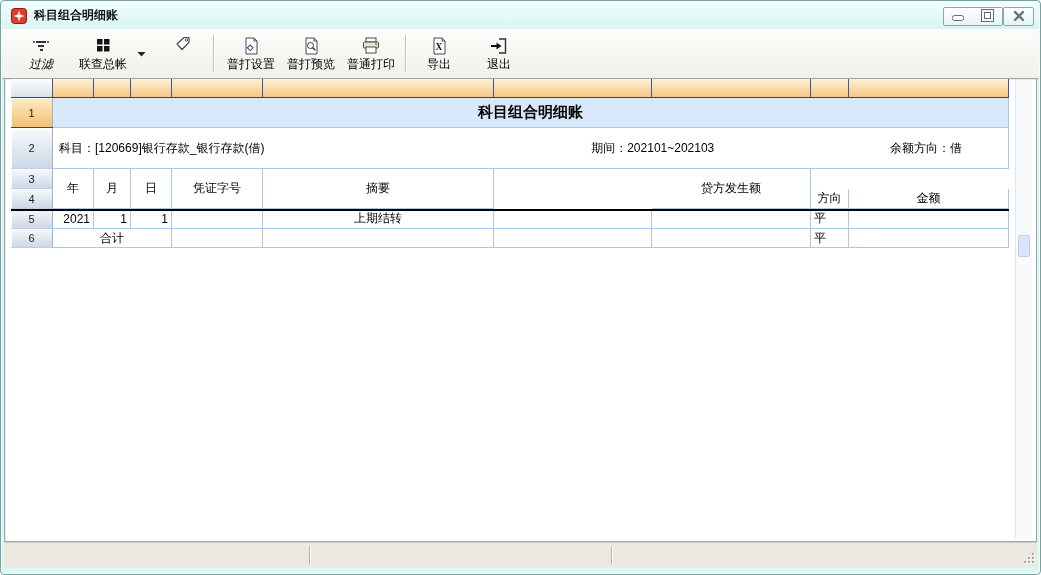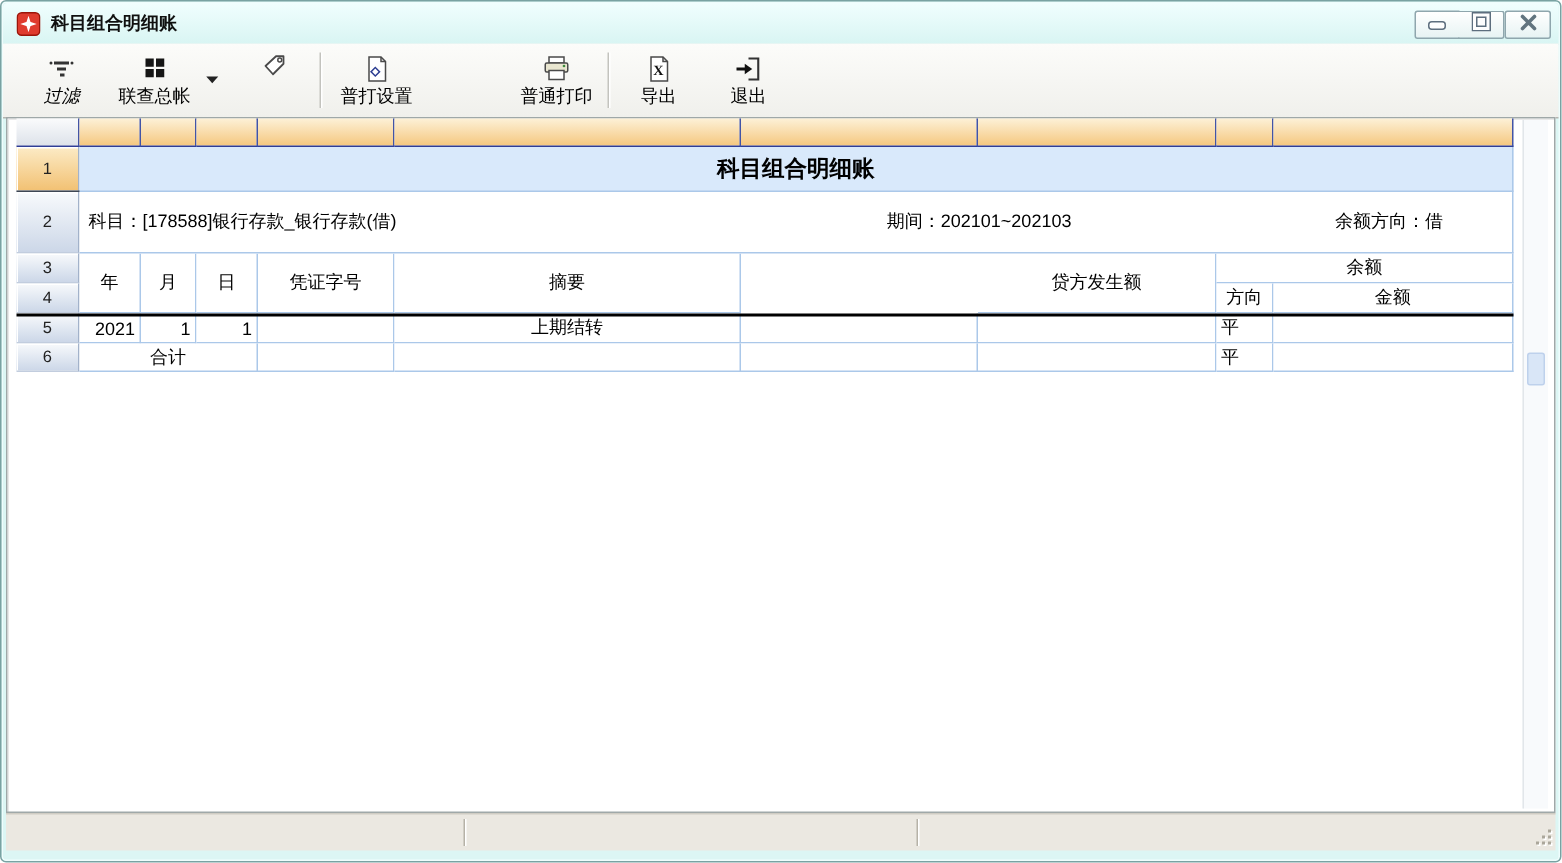--- a/index.html
+++ b/index.html
@@ -165,20 +165,31 @@
       <span class="tb-icon">
         <svg width="22" height="20" viewBox="0 0 22 20">
           <path d="M6 2 h8 l3 3 v13 h-11 z" fill="#fff" stroke="#4a4a4a"></path>
           <path d="M14 2 v3 h3" fill="none" stroke="#4a4a4a"></path>
           <rect x="8.2" y="9.8" width="4" height="4" transform="rotate(45 10.2 11.8)" fill="none" stroke="#2c3d92"></rect>
         </svg>
       </span>
       <span class="tb-label">普打设置</span>
     </div>
 
+    <div class="tb-btn" style="left:279px;width:60px;">
+      <span class="tb-icon">
+        <svg width="22" height="20" viewBox="0 0 22 20">
+          <path d="M6 2 h8 l3 3 v13 h-11 z" fill="#fff" stroke="#4a4a4a"></path>
+          <path d="M14 2 v3 h3" fill="none" stroke="#4a4a4a"></path>
+          <circle cx="10.5" cy="9.5" r="3" fill="none" stroke="#333"></circle>
+          <line x1="12.7" y1="11.7" x2="15.3" y2="14.3" stroke="#333" stroke-width="1.4"></line>
+        </svg>
+      </span>
+      <span class="tb-label">普打预览</span>
+    </div>
 
     <div class="tb-btn" style="left:339px;width:60px;">
       <span class="tb-icon">
         <svg width="22" height="20" viewBox="0 0 22 20">
           <rect x="6" y="2" width="10" height="4" fill="#fff" stroke="#4a4a4a"></rect>
           <rect x="3.5" y="6" width="15" height="6" rx="1" fill="#e9e6d0" stroke="#4a4a4a"></rect>
           <rect x="6" y="11" width="10" height="6" fill="#fff" stroke="#4a4a4a"></rect>
           <circle cx="16" cy="8" r="0.9" fill="#3d8a3d"></circle>
         </svg>
       </span>
@@ -228,32 +239,31 @@
       <div class="rnum sel" style="grid-column:1;grid-row:2;">1</div>
       <div class="rnum" style="grid-column:1;grid-row:3;">2</div>
       <div class="rnum" style="grid-column:1;grid-row:4;">3</div>
       <div class="rnum" style="grid-column:1;grid-row:5;">4</div>
       <div class="rnum" style="grid-column:1;grid-row:6;">5</div>
       <div class="rnum" style="grid-column:1;grid-row:7;">6</div>
 
       <div class="cell title-cell" style="grid-column:2/11;grid-row:2;">科目组合明细账</div>
 
       <div class="cell info-cell" style="grid-column:2/11;grid-row:3;">
-        <span class="info-subject">科目：[178588]银行存款_银行存款(借)</span>
+        <span class="info-subject">科目：[120669]银行存款_银行存款(借)</span>
         <span class="info-period">期间：202101~202103</span>
         <span class="info-dir">余额方向：借</span>
       </div>
 
       <div class="cell" style="grid-column:2;grid-row:4/6;">年</div>
       <div class="cell" style="grid-column:3;grid-row:4/6;">月</div>
       <div class="cell" style="grid-column:4;grid-row:4/6;">日</div>
       <div class="cell" style="grid-column:5;grid-row:4/6;">凭证字号</div>
       <div class="cell" style="grid-column:6;grid-row:4/6;">摘要</div>
       <div class="cell" style="grid-column:8;grid-row:4/6;">贷方发生额</div>
-      <div class="cell" style="grid-column:9/11;grid-row:4;">余额</div>
       <div class="cell" style="grid-column:9;grid-row:5;">方向</div>
       <div class="cell" style="grid-column:10;grid-row:5;">金额</div>
 
       <div class="cell ar" style="grid-column:2;grid-row:6;">2021</div>
       <div class="cell ar" style="grid-column:3;grid-row:6;">1</div>
       <div class="cell ar" style="grid-column:4;grid-row:6;">1</div>
       <div class="cell" style="grid-column:5;grid-row:6;"></div>
       <div class="cell" style="grid-column:6;grid-row:6;">上期结转</div>
       <div class="cell" style="grid-column:7;grid-row:6;"></div>
       <div class="cell" style="grid-column:8;grid-row:6;"></div>

